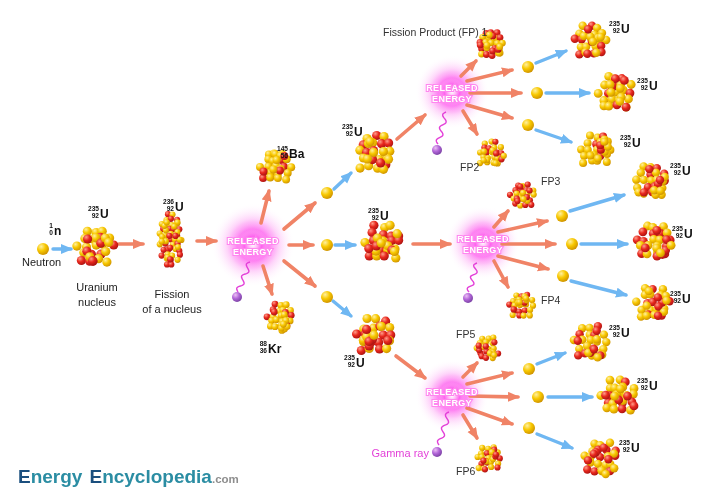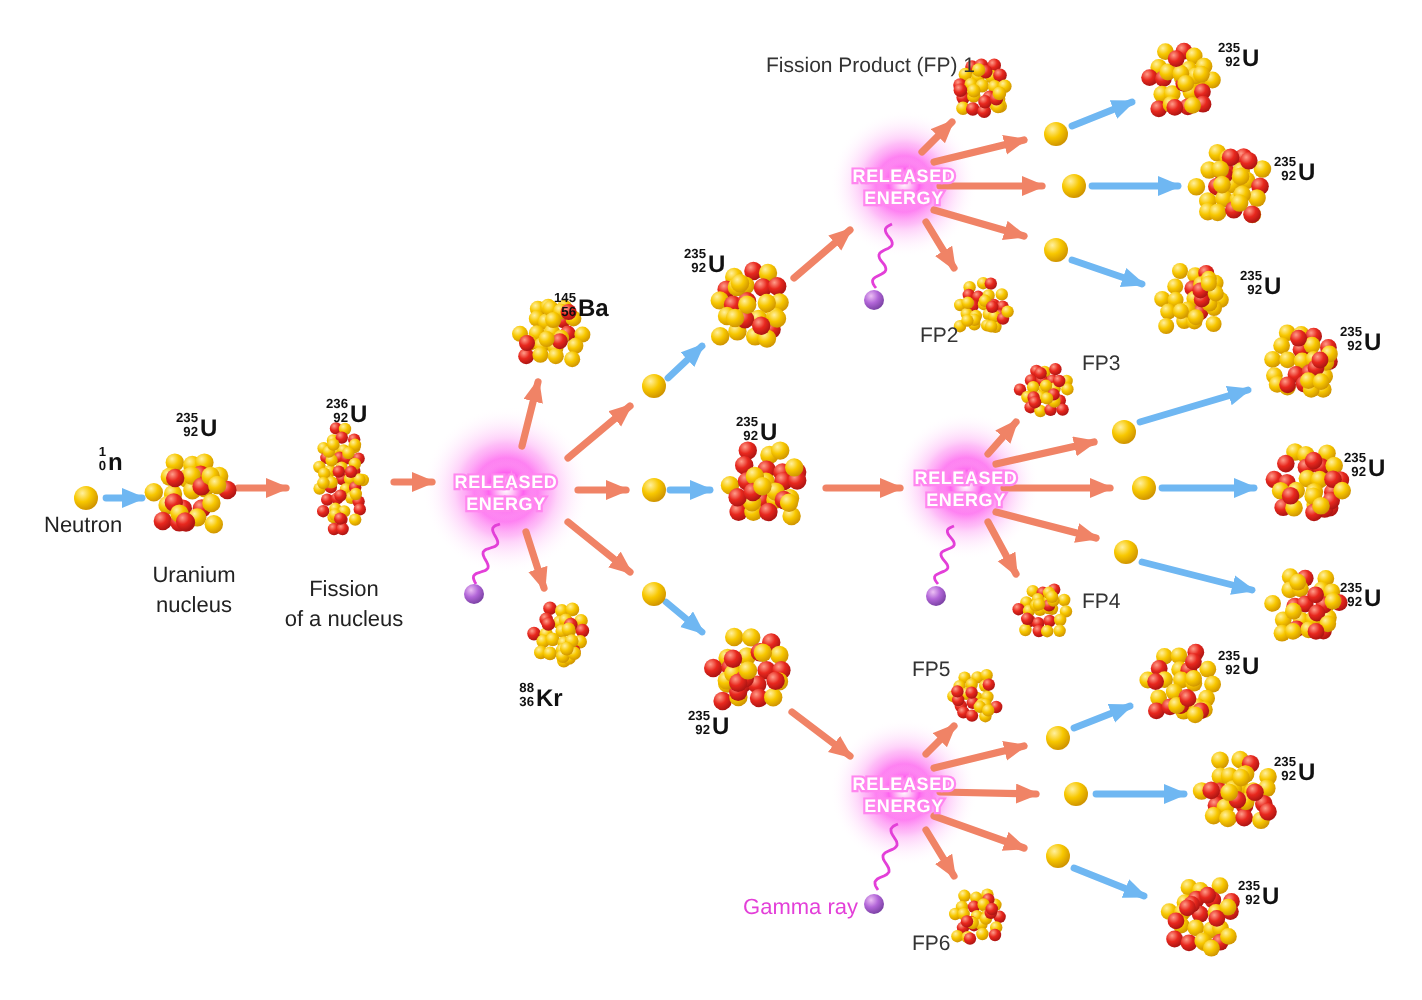--- a/index.html
+++ b/index.html
@@ -945,14 +945,17 @@
       <text class="burst-txt" x="483" y="242">RELEASED</text>
       <text class="burst-txt" x="483" y="253">ENERGY</text>
     </g>
     <g>
       <text class="burst-txt" x="452" y="395">RELEASED</text>
       <text class="burst-txt" x="452" y="406">ENERGY</text>
     </g>
   </g>
 </svg>
 
+<div class="logo">
+  <span class="brand-word brand-w1">Energy</span><span class="brand-word">Encyclopedia</span><span class="brand-tld">.com</span>
+</div>
 
 </div>
 
 </body></html>

